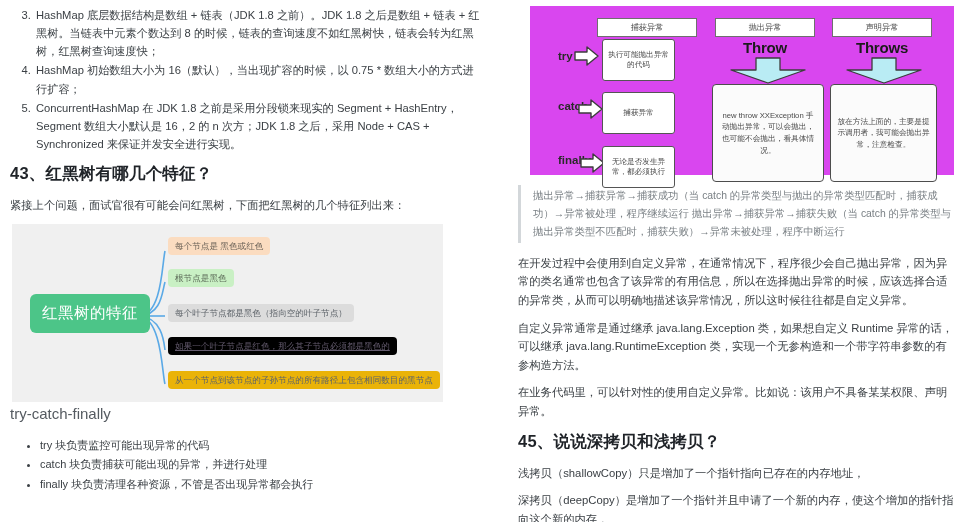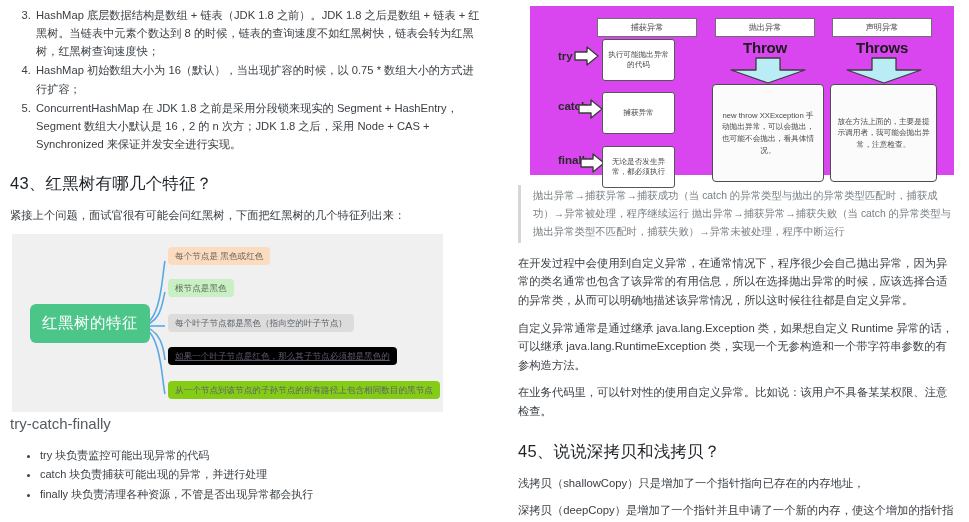--- a/index.html
+++ b/index.html
@@ -29,23 +29,23 @@
   ol.faq-list {
     margin: 0; padding: 0 0 0 24px;
     font-size: 11.2px; line-height: 1.62;
     color: #3b4045;
   }
   ol.faq-list li { margin-bottom: 1px; padding-left: 2px; }
 
   
   h2.qheading {
     font-size: 16.5px;
-    font-weight: normal;
+    font-weight: bold;
     color: #1f2328;
-    margin: 20px 0 11px 0;
+    margin: 10px 0 11px 0;
     letter-spacing: .2px;
   }
   .para {
     font-size: 11.3px;
     line-height: 1.65;
     color: #3b4045;
     margin: 0 0 9px 0;
   }
   .para-small { font-size: 15px; color: #555b61; }
 
@@ -74,21 +74,21 @@
     padding: 9px 12px;
     border-radius: 6px;
     left: 18px; top: 70px;
     white-space: nowrap;
     letter-spacing: .5px;
   }
   .mm-n1 { background: #fbdcc0; left: 156px; top: 13px; color: #6b6257; }
   .mm-n2 { background: #c9f0c4; left: 156px; top: 45px; color: #5c6b58; }
   .mm-n3 { background: #dcdcdc; left: 156px; top: 80px; color: #5d6369; }
   .mm-n4 { background: #000000; left: 156px; top: 113px; color: #635a6d; text-decoration: underline; }
-  .mm-n5 { background: #84cc16; left: 156px; top: 147px; color: #5d6369; }
+  .mm-n5 { background: #eab308; left: 156px; top: 147px; color: #5d6369; }
 
   
   ul.bullets {
     margin: 4px 0 0 0; padding: 0 0 0 30px;
     font-size: 11px; line-height: 1.78; color: #3b4045;
   }
   ul.bullets li { margin: 0; }
 
   
   .diagram {
@@ -266,21 +266,21 @@
       </svg>
 
       <div class="dg-bigbox dgbb-1">new throw XXException 手动抛出异常，可以会抛出，也可能不会抛出，看具体情况。</div>
       <div class="dg-bigbox dgbb-2">放在方法上面的，主要是提示调用者，我可能会抛出异常，注意检查。</div>
     </div>
 
     <blockquote class="note">抛出异常→捕获异常→捕获成功（当 catch 的异常类型与抛出的异常类型匹配时，捕获成功）→异常被处理，程序继续运行 抛出异常→捕获异常→捕获失败（当 catch 的异常类型与抛出异常类型不匹配时，捕获失败）→异常未被处理，程序中断运行</blockquote>
 
     <p class="para">在开发过程中会使用到自定义异常，在通常情况下，程序很少会自己抛出异常，因为异常的类名通常也包含了该异常的有用信息，所以在选择抛出异常的时候，应该选择合适的异常类，从而可以明确地描述该异常情况，所以这时候往往都是自定义异常。</p>
     <p class="para">自定义异常通常是通过继承 java.lang.Exception 类，如果想自定义 Runtime 异常的话，可以继承 java.lang.RuntimeException 类，实现一个无参构造和一个带字符串参数的有参构造方法。</p>
-    <p class="para">在业务代码里，可以针对性的使用自定义异常。比如说：该用户不具备某某权限、注意检查。</p>
+    <p class="para">在业务代码里，可以针对性的使用自定义异常。比如说：该用户不具备某某权限、声明异常。</p>
 
     <h2 class="qheading">45、说说深拷贝和浅拷贝？</h2>
 
     <p class="para">浅拷贝（shallowCopy）只是增加了一个指针指向已存在的内存地址，</p>
     <p class="para">深拷贝（deepCopy）是增加了一个指针并且申请了一个新的内存，使这个增加的指针指向这个新的内存，</p>
 
   </div>
 
 </div>
 

